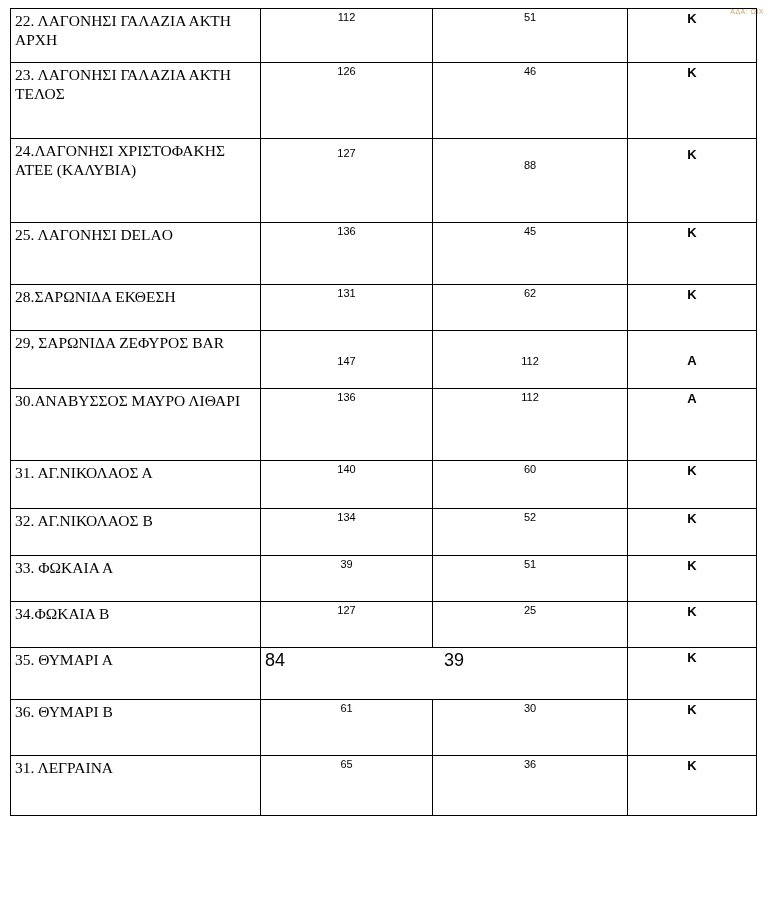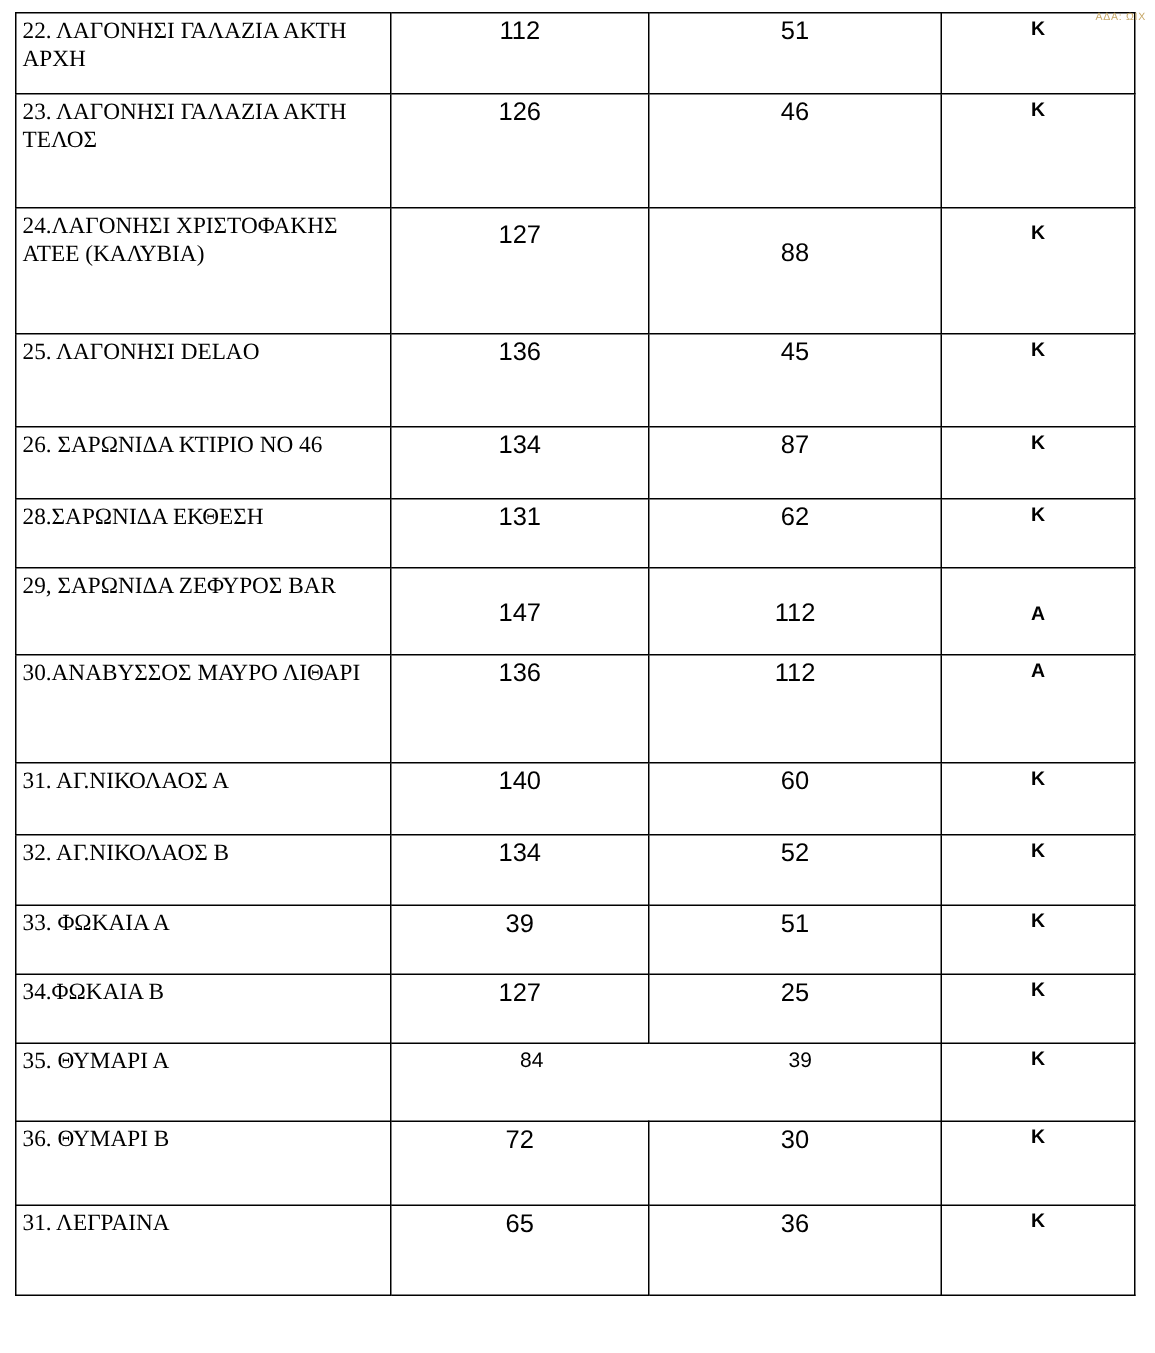--- a/index.html
+++ b/index.html
@@ -48,21 +48,21 @@
     width: 250px;
     font-family: "Liberation Serif", serif;
     font-size: 15.5px;
     line-height: 19px;
     text-align: left;
     vertical-align: top;
     margin-left: 40px;
   }
   td.c-num1, td.c-num2 {
     font-family: "Liberation Sans", sans-serif;
-    font-size: 17px;
+    font-size: 11px;
     text-align: center;
     vertical-align: bottom;
     padding-bottom: 5px;
   }
   td.c-num1 { width: 172px; }
   td.c-num2 { width: 195px; text-align: center; }
   td.c-code {
     width: 129px;
     font-family: "Liberation Sans", sans-serif;
     font-size: 13px;
@@ -75,23 +75,22 @@
   td.merged-pair {
     padding: 0;
     vertical-align: bottom;
   }
   td.merged-pair .pair-inner {
     display: flex;
     width: 100%;
   }
   td.merged-pair .pair-inner span {
     flex: 1 1 50%;
-    text-align: center;
-    font-family: "Liberation Sans", sans-serif;
-    font-size: 14px;
+    font-family: "Liberation Sans", sans-serif;
+    font-size: 18px;
     padding-bottom: 5px;
   }
 </style>
 </head>
 <body>
 
 <div class="page">
 
   <div class="corner-stamp">ΑΔΑ: ΩΙΧ</div>
 
@@ -119,26 +118,20 @@
         <td class="c-code" style="vertical-align:top;padding-top:8px">Κ</td>
       </tr>
 
       <tr style="height:62px">
         <td class="c-name">25. ΛΑΓΟΝΗΣΙ DELAO</td>
         <td class="c-num1">136</td>
         <td class="c-num2">45</td>
         <td class="c-code">Κ</td>
       </tr>
 
-      <tr style="height:48px">
-        <td class="c-name">26. ΣΑΡΩΝΙΔΑ ΚΤΙΡΙΟ ΝΟ 46</td>
-        <td class="c-num1">134</td>
-        <td class="c-num2">87</td>
-        <td class="c-code">Κ</td>
-      </tr>
 
 
       <tr style="height:46px">
         <td class="c-name">28.ΣΑΡΩΝΙΔΑ ΕΚΘΕΣΗ</td>
         <td class="c-num1">131</td>
         <td class="c-num2">62</td>
         <td class="c-code">Κ</td>
       </tr>
 
       <tr style="height:58px">
@@ -189,21 +182,21 @@
           <div class="pair-inner">
             <span>84</span>
             <span>39</span>
           </div>
         </td>
         <td class="c-code">Κ</td>
       </tr>
 
       <tr style="height:56px">
         <td class="c-name">36. ΘΥΜΑΡΙ Β</td>
-        <td class="c-num1">72</td>
+        <td class="c-num1">61</td>
         <td class="c-num2">30</td>
         <td class="c-code">Κ</td>
       </tr>
 
       <tr style="height:60px">
         <td class="c-name">31. ΛΕΓΡΑΙΝΑ</td>
         <td class="c-num1">65</td>
         <td class="c-num2">36</td>
         <td class="c-code">Κ</td>
       </tr>

